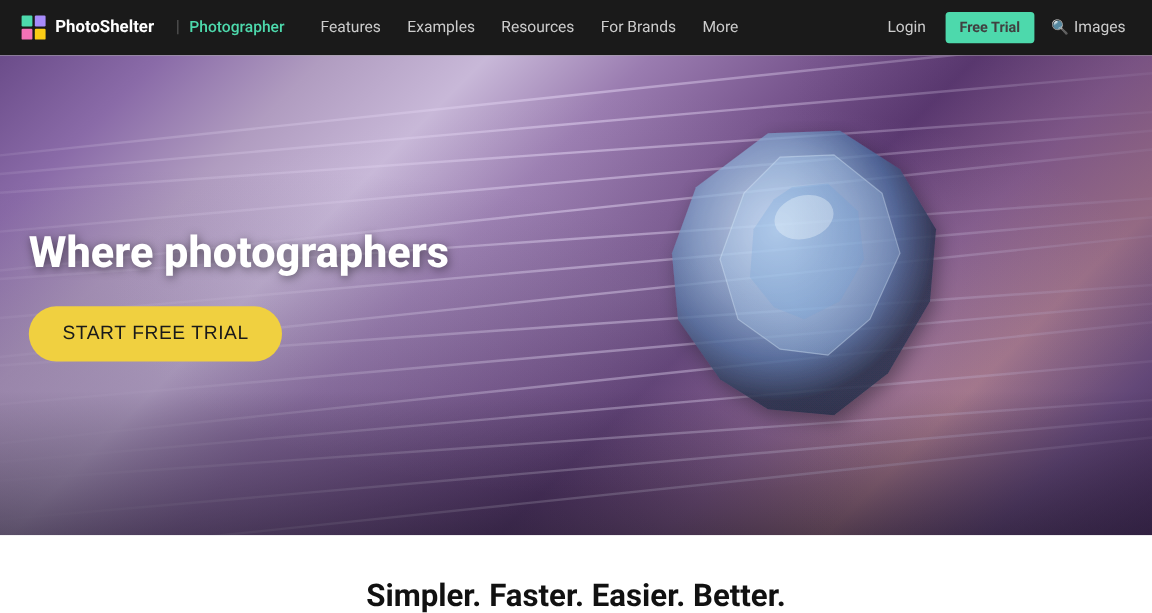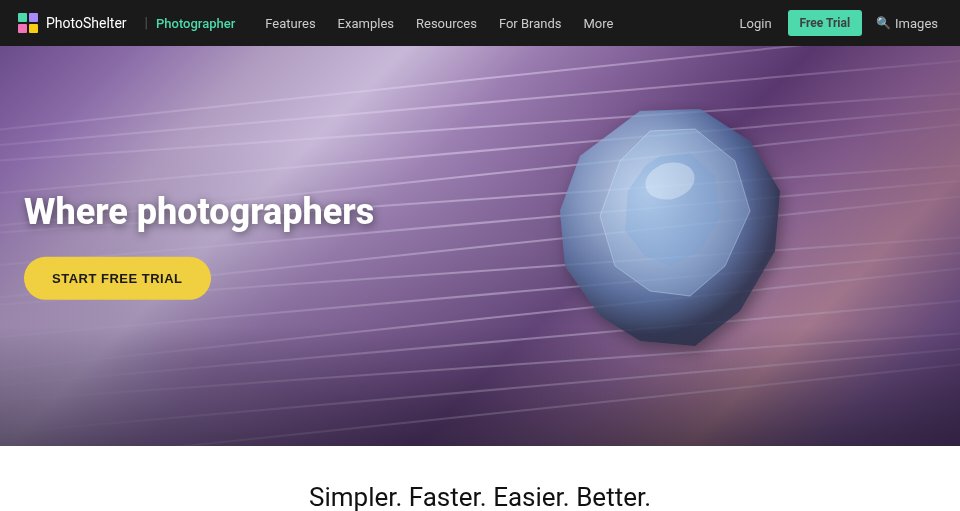--- a/index.html
+++ b/index.html
@@ -21,21 +21,21 @@
       gap: 6px;
       margin-right: 10px;
     }
     .logo-icon {
       width: 24px;
       height: 24px;
     }
     .logo-text {
       color: #fff;
       font-size: 14px;
-      font-weight: 400;
+      font-weight: 700;
       white-space: nowrap;
     }
     .nav-divider {
       color: #555;
       margin: 0 8px;
       font-size: 14px;
     }
     .nav-sub {
       color: #4dd9ac;
       font-size: 13px;
@@ -137,39 +137,39 @@
       font-size: 36px;
       font-weight: 800;
       line-height: 1.15;
       text-shadow: 1px 2px 8px rgba(0,0,0,0.5);
       max-width: 460px;
       margin-bottom: 24px;
     }
     .hero-cta {
       background: #f0d040;
       color: #1a1a1a;
-      font-size: 13px;
-      font-weight: 700;
+      font-size: 16px;
+      font-weight: 400;
       padding: 14px 28px;
       border-radius: 30px;
       cursor: pointer;
       display: inline-block;
       letter-spacing: 0.5px;
       border: none;
     }
 
     
     .tagline-section {
       background: #fff;
       text-align: center;
       padding: 36px 20px 28px;
     }
     .tagline-heading {
       font-size: 26px;
-      font-weight: 400;
+      font-weight: 700;
       color: #111;
       margin-bottom: 12px;
     }
 
     
     .wave-container {
       position: absolute;
       inset: 0;
       overflow: hidden;
     }

